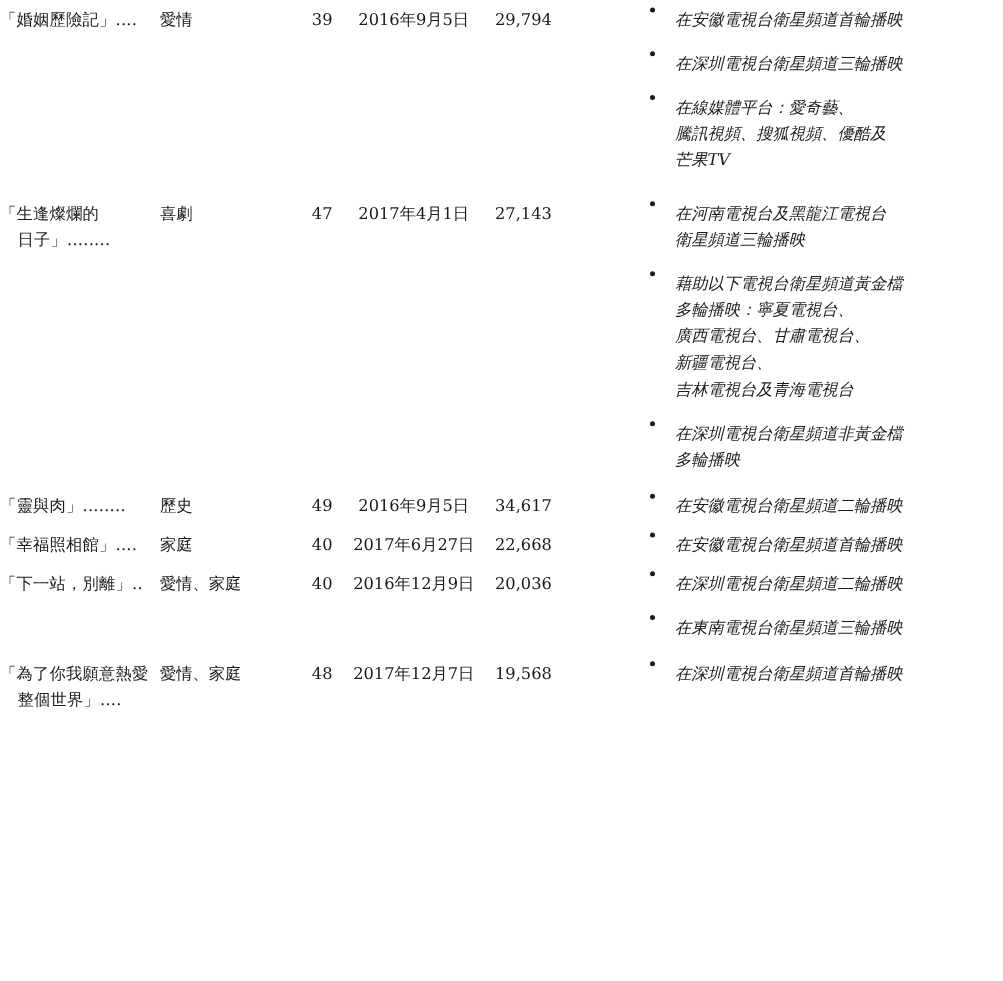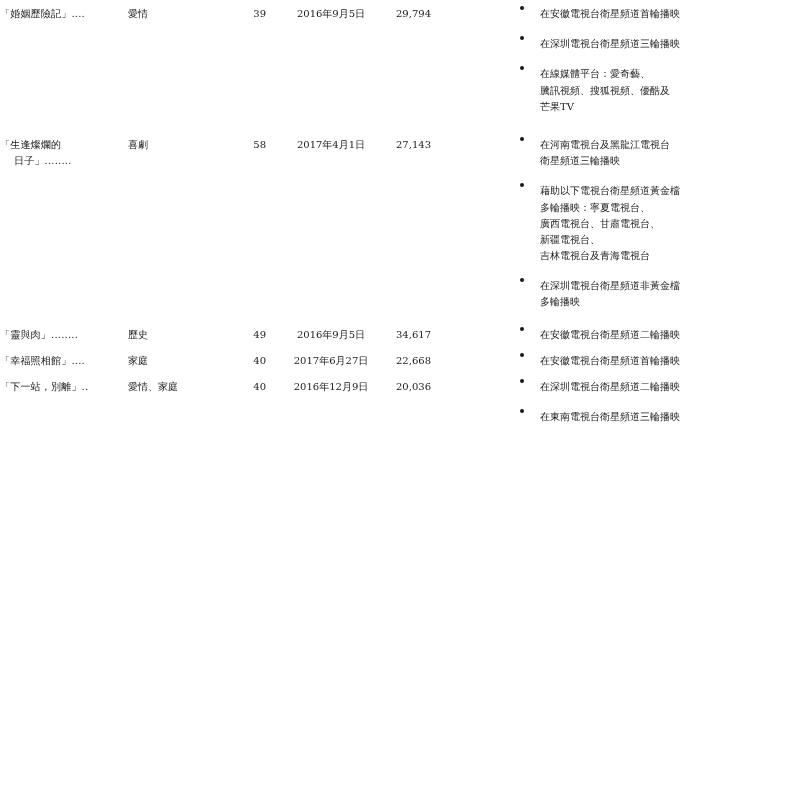--- a/index.html
+++ b/index.html
@@ -22,21 +22,21 @@
     box-sizing: border-box;
   }
   table.data-table {
     width: 802px;
     border-collapse: collapse;
     table-layout: fixed;
   }
   table.data-table td {
     vertical-align: top;
     padding: 0;
-    font-size: 10px;
+    font-size: 13px;
     line-height: 1.62;
   }
   
   col.c-title  { width: 128px; }
   col.c-genre  { width: 78px; }
   col.c-eps    { width: 60px; }
   col.c-date   { width: 130px; }
   col.c-rev    { width: 116px; }
   col.c-chan   { width: 290px; }
 
@@ -63,20 +63,21 @@
     padding-right: 6px;
     white-space: nowrap;
   }
   td.revenue {
     text-align: left;
     padding-right: 20px;
     white-space: nowrap;
   }
   td.channels {
     padding-left: 0;
+    font-style: italic;
   }
   ul.ch-list {
     list-style: none;
     margin: 0;
     padding: 0;
   }
   ul.ch-list > li {
     position: relative;
     padding-left: 28px;
     margin: 0 0 14px 0;
@@ -155,21 +156,21 @@
           </ul>
         </td>
       </tr>
 
       <tr class="r-pad-top">
         <td class="title">
           <span>「生逢燦爛的</span>
           <span class="line2">日子」........</span>
         </td>
         <td class="genre">喜劇</td>
-        <td class="eps">58</td>
+        <td class="eps">47</td>
         <td class="date">2017年4月1日</td>
         <td class="revenue">27,143</td>
         <td class="channels">
           <ul class="ch-list">
             <li>
               <span class="bullet"></span>
               <span class="ch-text">
                 <span>在河南電視台及黑龍江電視台</span>
                 <span>衛星頻道三輪播映</span>
               </span>
@@ -256,17 +257,37 @@
             <li>
               <span class="bullet"></span>
               <span class="ch-text">
                 <span>在東南電視台衛星頻道三輪播映</span>
               </span>
             </li>
           </ul>
         </td>
       </tr>
 
+      <tr class="r-pad-top-sm">
+        <td class="title">
+          <span>「為了你我願意熱愛</span>
+          <span class="line2">整個世界」....</span>
+        </td>
+        <td class="genre">愛情、家庭</td>
+        <td class="eps">48</td>
+        <td class="date">2017年12月7日</td>
+        <td class="revenue">19,568</td>
+        <td class="channels">
+          <ul class="ch-list">
+            <li>
+              <span class="bullet"></span>
+              <span class="ch-text">
+                <span>在深圳電視台衛星頻道首輪播映</span>
+              </span>
+            </li>
+          </ul>
+        </td>
+      </tr>
 
 
     </tbody>
   </table>
 </div>
 
 </body></html>

